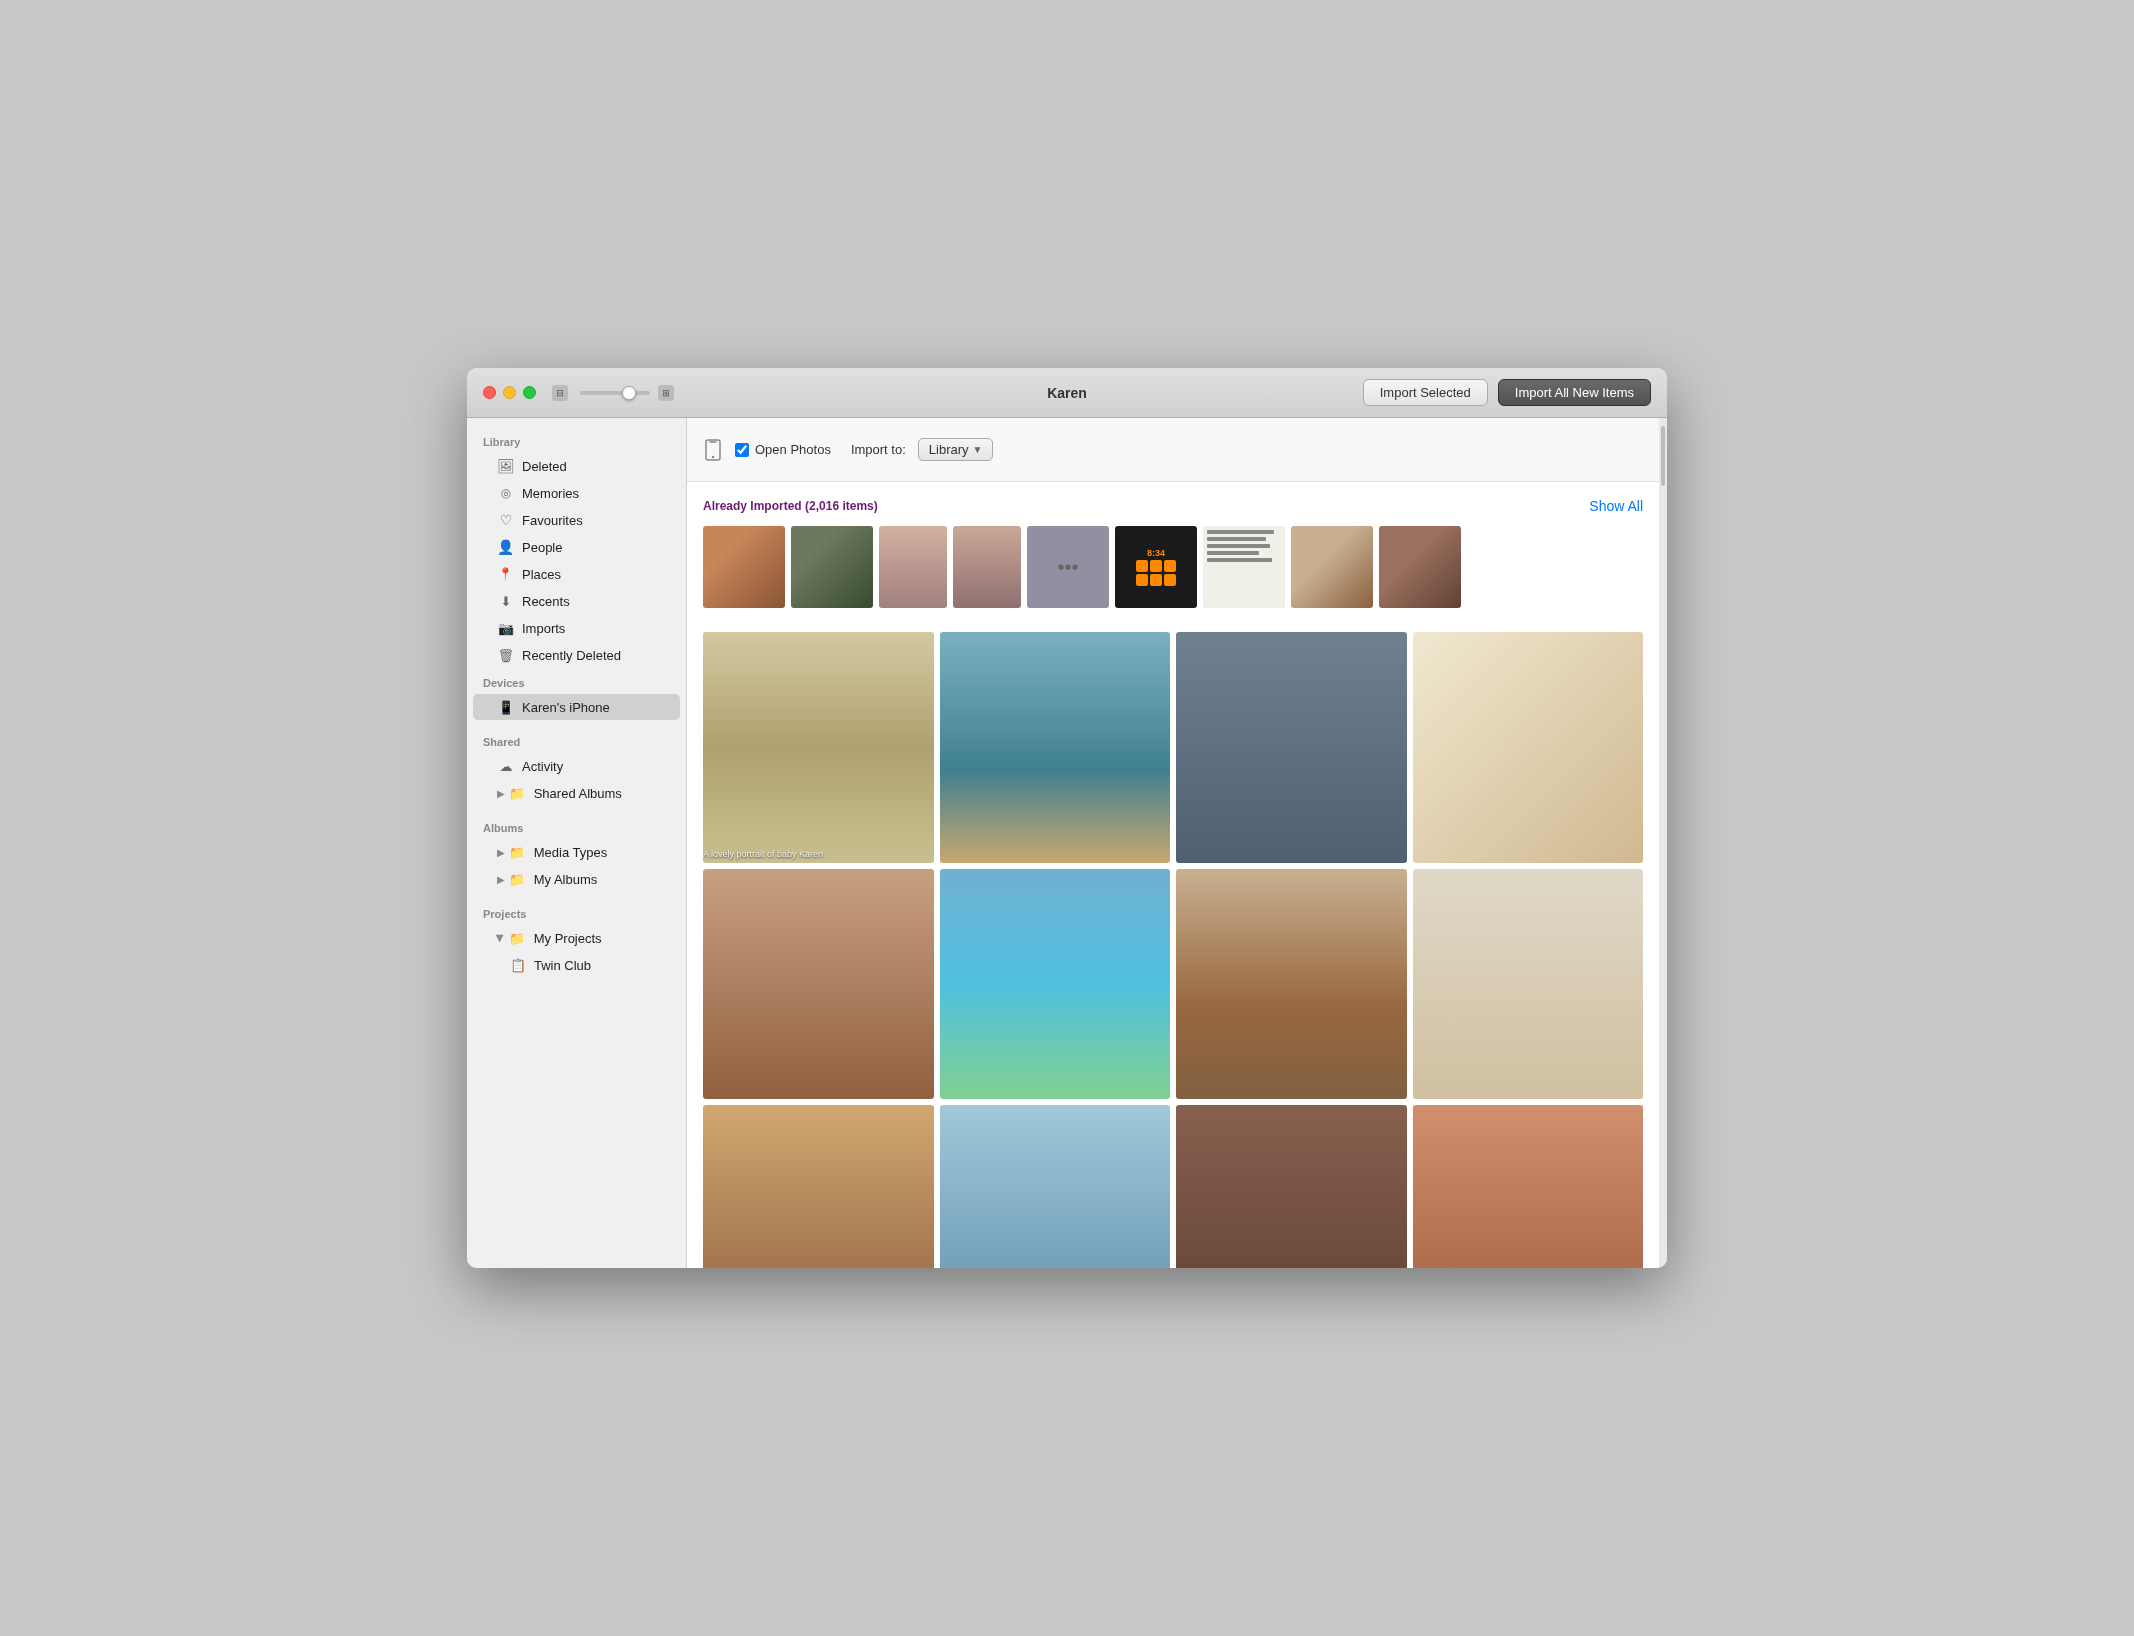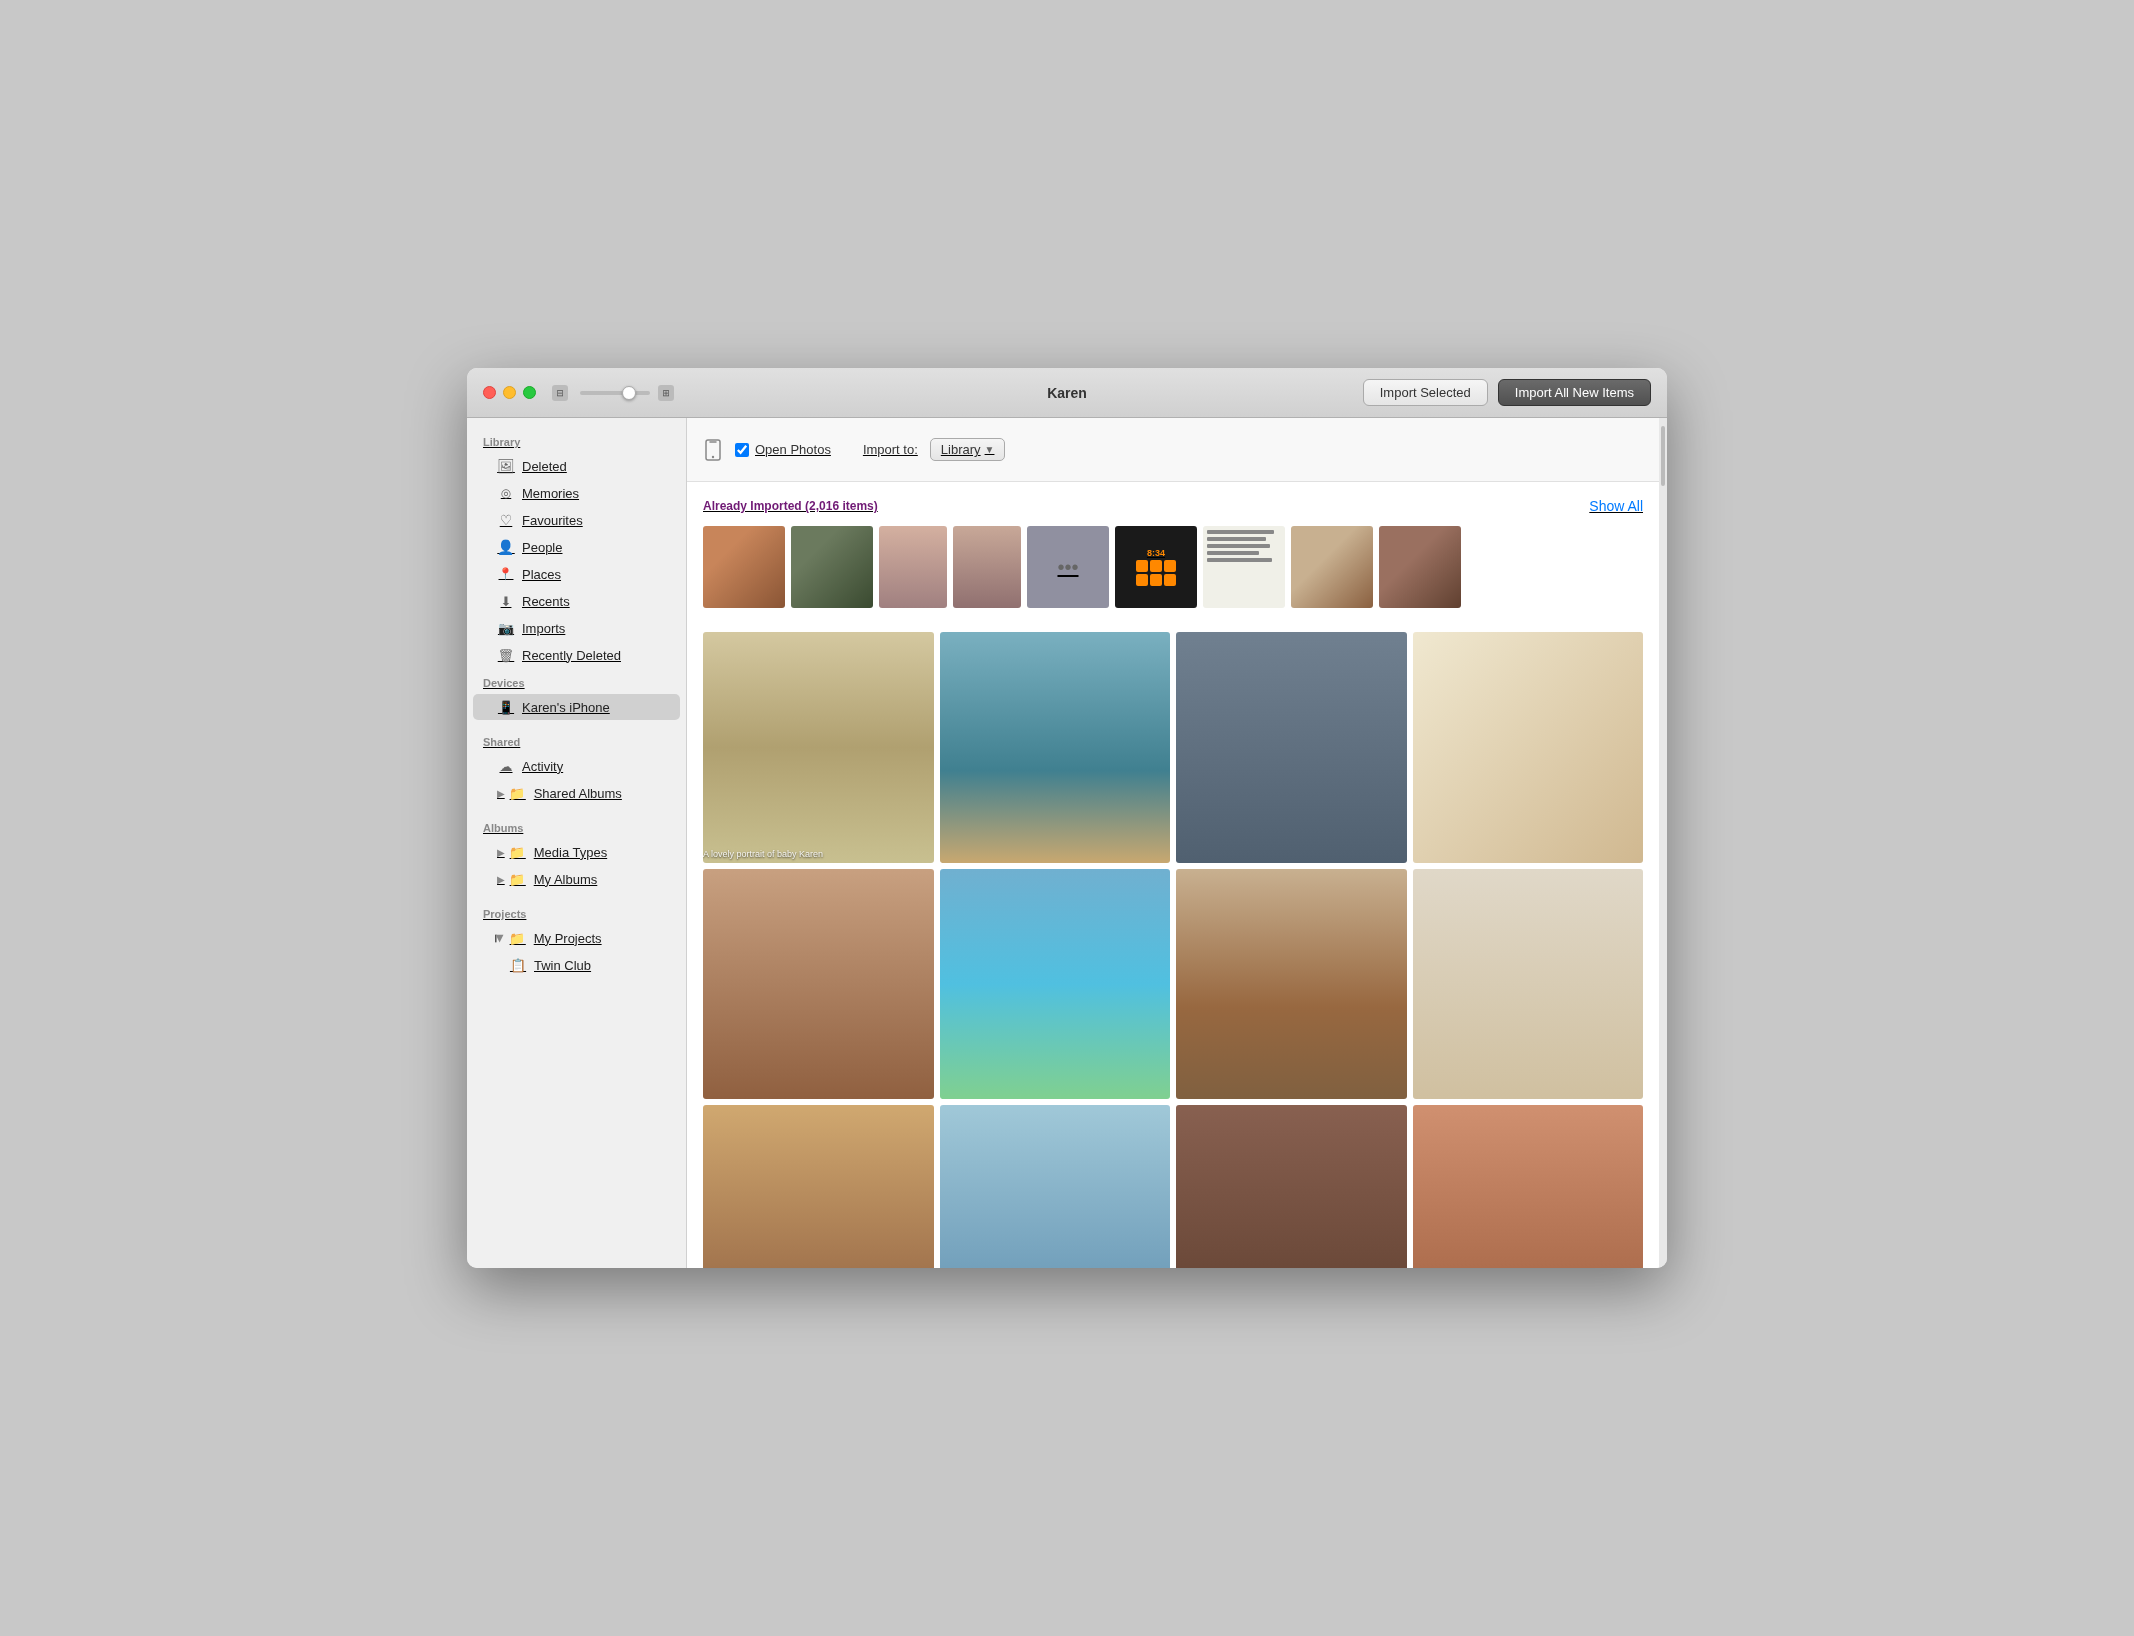--- a/index.html
+++ b/index.html
@@ -114,21 +114,20 @@
       font-size: 13px;
       color: white;
       cursor: pointer;
       font-weight: 500;
     }
     
     .main-layout {
       display: flex;
       flex: 1;
       overflow: hidden;
-      text-decoration: underline;
     }
     
     .sidebar {
       width: 220px;
       background: #f0f0f0;
       border-right: 1px solid #d0d0d0;
       overflow-y: auto;
       flex-shrink: 0;
       padding: 10px 0;
     }
@@ -212,21 +211,21 @@
       color: #333;
       cursor: pointer;
     }
     .checkbox {
       width: 14px; height: 14px;
       accent-color: #007aff;
     }
     .import-to-label {
       font-size: 13px;
       color: #333;
-      margin-left: 20px;
+      margin-left: 8px;
     }
     .import-to-select {
       display: flex;
       align-items: center;
       gap: 4px;
       padding: 3px 10px;
       background: linear-gradient(180deg, #f5f5f5 0%, #e5e5e5 100%);
       border: 1px solid #aaa;
       border-radius: 5px;
       font-size: 13px;

